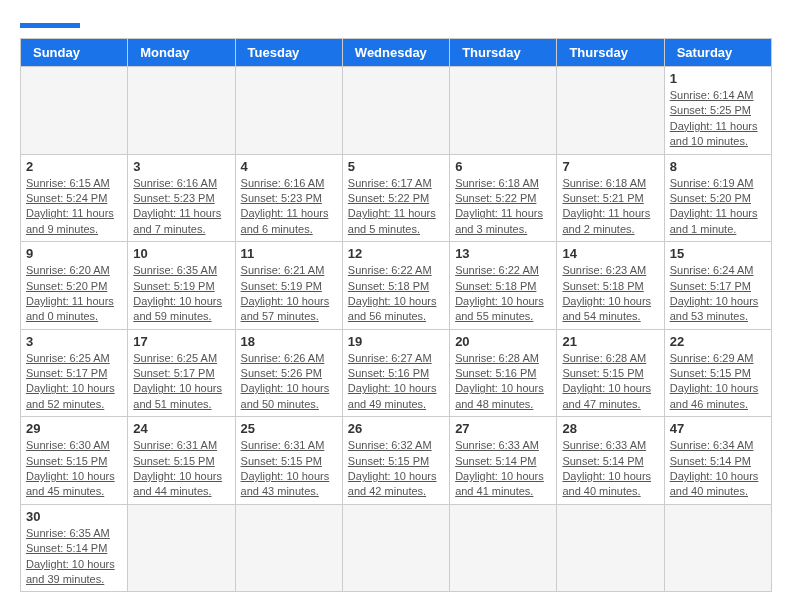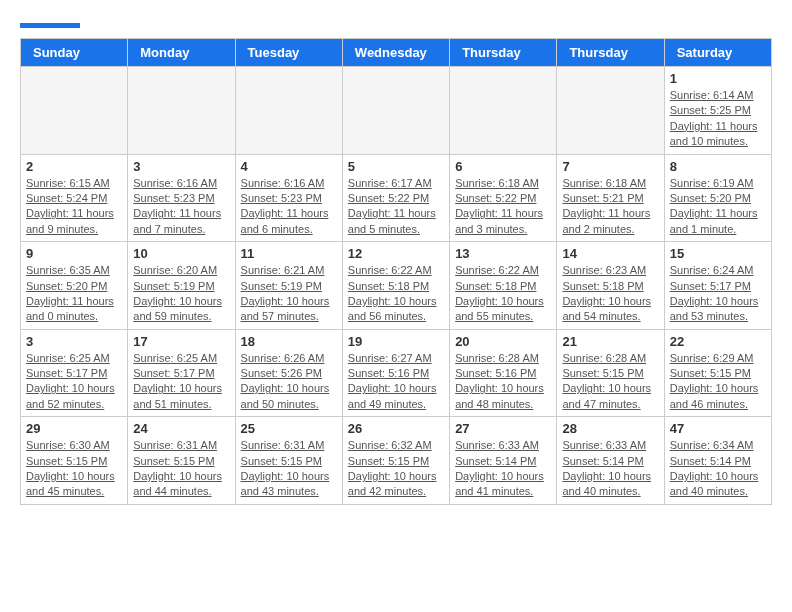--- a/index.html
+++ b/index.html
@@ -173,27 +173,27 @@
         <td>
           <span class="day-number">8</span>
           <div class="day-info">Sunrise: 6:19 AM
 Sunset: 5:20 PM
 Daylight: 11 hours and 1 minute.</div>
         </td>
       </tr>
       <tr>
         <td>
           <span class="day-number">9</span>
-          <div class="day-info">Sunrise: 6:35 AM
+          <div class="day-info">Sunrise: 6:20 AM
 Sunset: 5:20 PM
 Daylight: 11 hours and 0 minutes.</div>
         </td>
         <td>
           <span class="day-number">10</span>
-          <div class="day-info">Sunrise: 6:20 AM
+          <div class="day-info">Sunrise: 6:35 AM
 Sunset: 5:19 PM
 Daylight: 10 hours and 59 minutes.</div>
         </td>
         <td>
           <span class="day-number">11</span>
           <div class="day-info">Sunrise: 6:21 AM
 Sunset: 5:19 PM
 Daylight: 10 hours and 57 minutes.</div>
         </td>
         <td>
@@ -302,14 +302,28 @@
 Sunset: 5:14 PM
 Daylight: 10 hours and 40 minutes.</div>
         </td>
         <td>
           <span class="day-number">47</span>
           <div class="day-info">Sunrise: 6:34 AM
 Sunset: 5:14 PM
 Daylight: 10 hours and 40 minutes.</div>
         </td>
       </tr>
+      <tr class="last-row">
+        <td>
+          <span class="day-number">30</span>
+          <div class="day-info">Sunrise: 6:35 AM
+Sunset: 5:14 PM
+Daylight: 10 hours and 39 minutes.</div>
+        </td>
+        <td class="empty"></td>
+        <td class="empty"></td>
+        <td class="empty"></td>
+        <td class="empty"></td>
+        <td class="empty"></td>
+        <td class="empty"></td>
+      </tr>
     </tbody>
 </table>
 
 </body></html>

